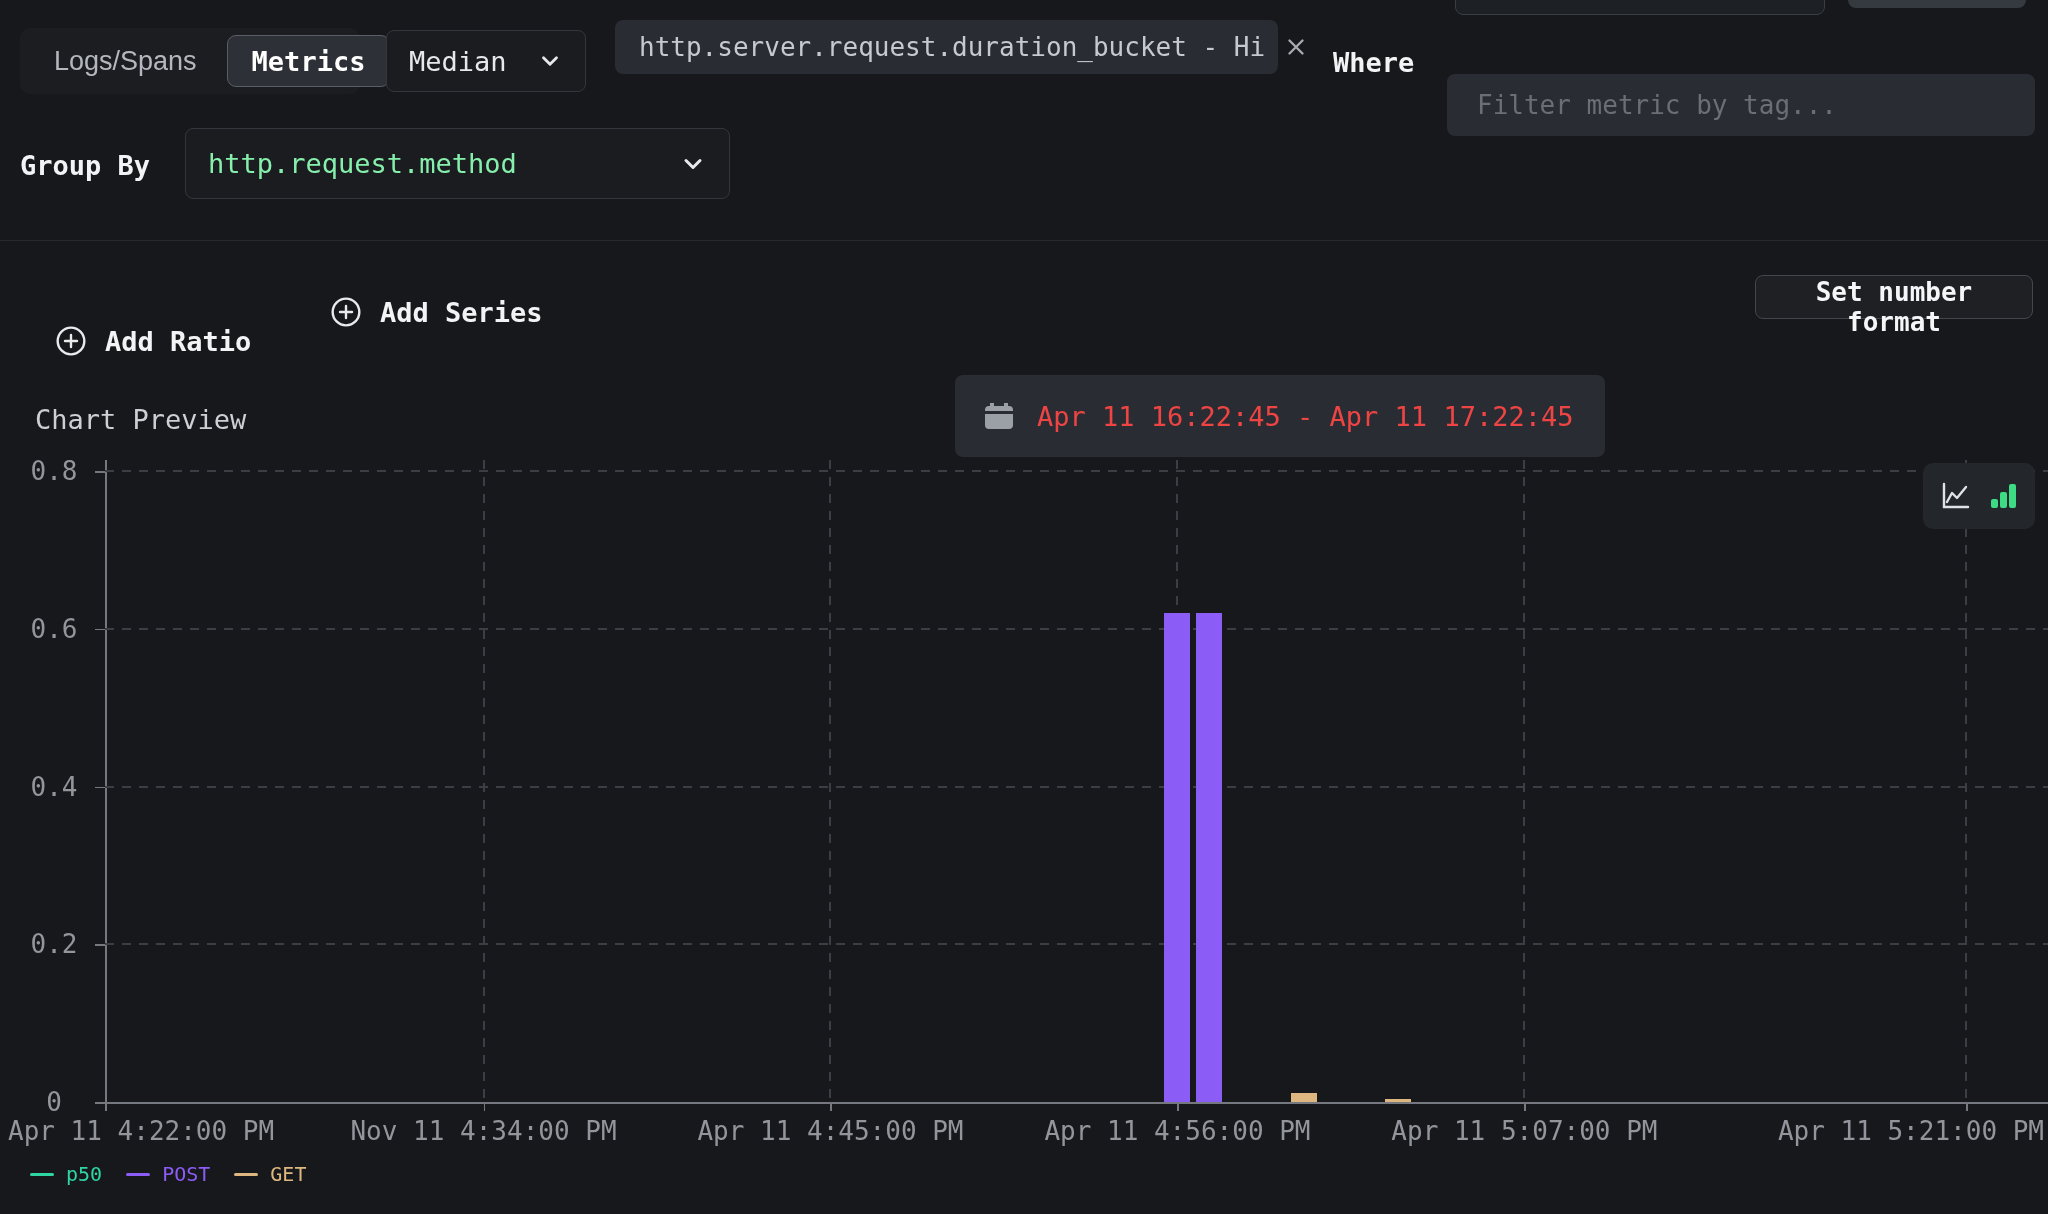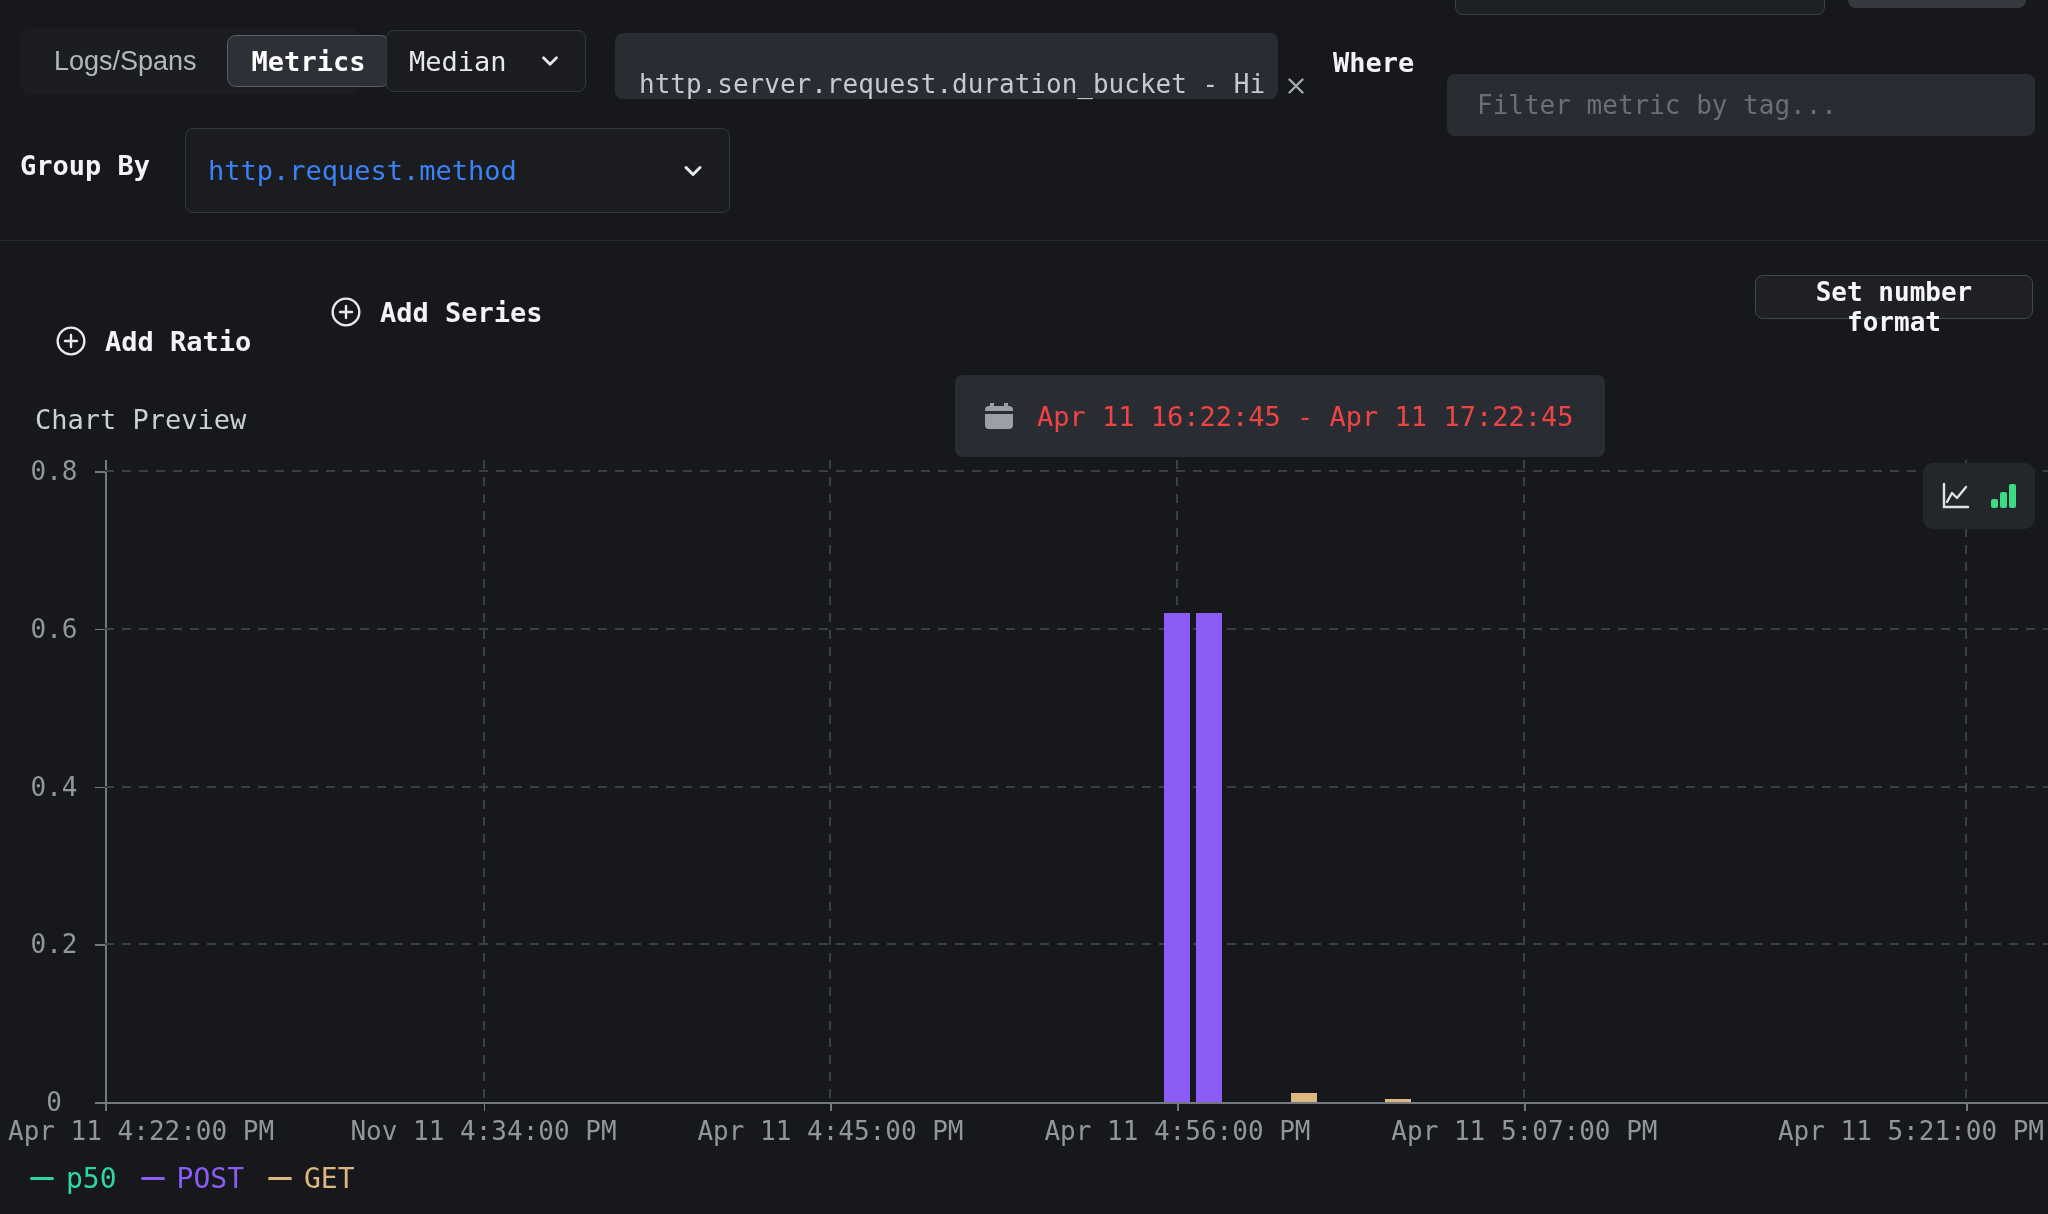--- a/index.html
+++ b/index.html
@@ -17,33 +17,33 @@
              display:flex;align-items:center;}
   .seg-inactive{flex:0 0 auto;margin-left:28px;background:none;border:none;cursor:pointer;
                 font-family:"Liberation Sans","DejaVu Sans",sans-serif;font-size:27px;color:#b4b8be;}
   .seg-active{flex:0 0 auto;margin-left:24px;height:52px;padding:0 24px;background:#2d3036;
               border:1.5px solid #5a5e66;border-radius:9px;cursor:pointer;
               font-family:inherit;font-weight:bold;font-size:27px;color:#ffffff;}
   .select{display:flex;align-items:center;justify-content:space-between;background:#1a1c1f;
           border:1px solid #33373d;border-radius:8px;cursor:pointer;font-family:inherit;
           color:#e6e8eb;font-size:27px;padding:0 22px;}
   .sel-median{left:386px;top:30px;width:200px;height:62px;}
-  .chip{left:615px;top:33px;width:663px;height:66px;background:#292c32;border-radius:8px;
-        display:flex;align-items:flex-end;padding:0 24px;box-sizing:border-box;cursor:pointer;}
+  .chip{left:615px;top:20px;width:663px;height:54px;background:#292c32;border-radius:8px;
+        display:flex;align-items:center;padding:0 24px;box-sizing:border-box;cursor:pointer;}
   .chip-text{font-size:26px;color:#c6cad0;white-space:nowrap;}
   .chip-x{margin-left:18px;display:flex;align-items:center;cursor:pointer;}
   .where-lbl{left:1333px;top:47px;font-weight:bold;font-size:27px;color:#f2f3f5;}
   .filter-input{left:1447px;top:30px;width:588px;height:62px;background:#292c32;border:none;
                 border-radius:8px;color:#dfe2e6;font-family:inherit;font-size:26px;padding:0 30px;
                 box-sizing:border-box;outline:none;margin-top:44px;}
   .filter-input::placeholder{color:#6a6f76;}
 
   
   .groupby-lbl{left:20px;top:150px;font-weight:bold;font-size:27px;color:#f2f3f5;}
-  .sel-groupby{left:185px;top:128px;width:545px;height:85px;background:#1a1c1f;color:#3b82f6;}
+  .sel-groupby{left:185px;top:128px;width:545px;height:71px;background:#1a1c1f;color:#86efac;}
 
   .divider{left:0;top:240px;width:2048px;height:1px;background:#26292d;}
 
   
   .icon-btn{display:flex;align-items:center;gap:18px;background:none;border:none;cursor:pointer;
             font-family:inherit;font-weight:bold;font-size:27px;color:#f2f3f5;padding:0;}
   .btn-ratio{left:55px;top:296px;margin-top:29px;}
   .btn-series{left:330px;top:296px;}
   .btn-numfmt{left:1755px;top:275px;width:278px;height:44px;background:#1e2024;
               border:1px solid #42464d;border-radius:8px;cursor:pointer;font-family:inherit;
@@ -66,21 +66,21 @@
   .xlab{font-size:26px;color:#92969c;white-space:nowrap;}
   .bar{position:absolute;}
   .chart-toggle{left:1923px;top:463px;width:112px;height:66px;background:#23262b;border-radius:10px;
                 display:flex;align-items:center;justify-content:center;gap:16px;}
   .ct-btn{background:none;border:none;padding:0;cursor:pointer;display:flex;align-items:center;}
 
   
   .legend{left:30px;top:1162px;display:flex;align-items:center;gap:24px;}
   .legend-item{display:flex;align-items:center;gap:12px;cursor:pointer;}
   .legend-dash{width:24px;height:3px;border-radius:2px;}
-  .legend-label{font-size:28px;}
+  .legend-label{font-size:20px;}
 </style>
 </head>
 <body>
 
 <div class="screen">
 
   <div class="abs top-crop-input"></div>
   <div class="abs top-crop-btn"></div>
 
   <div class="abs segmented">

